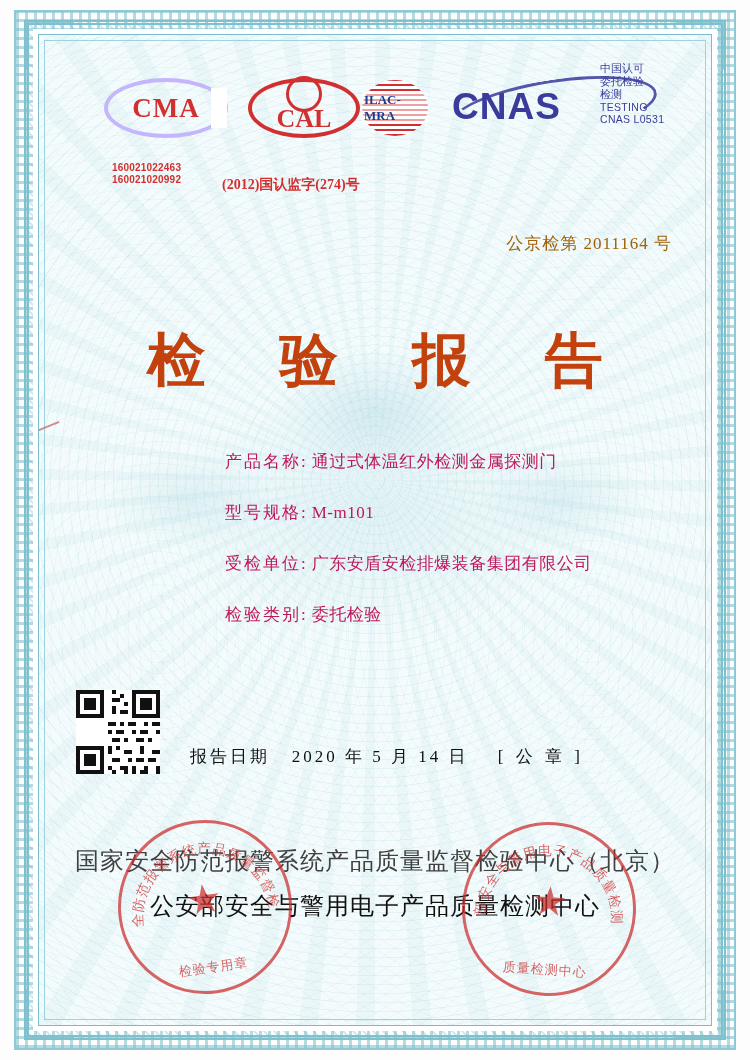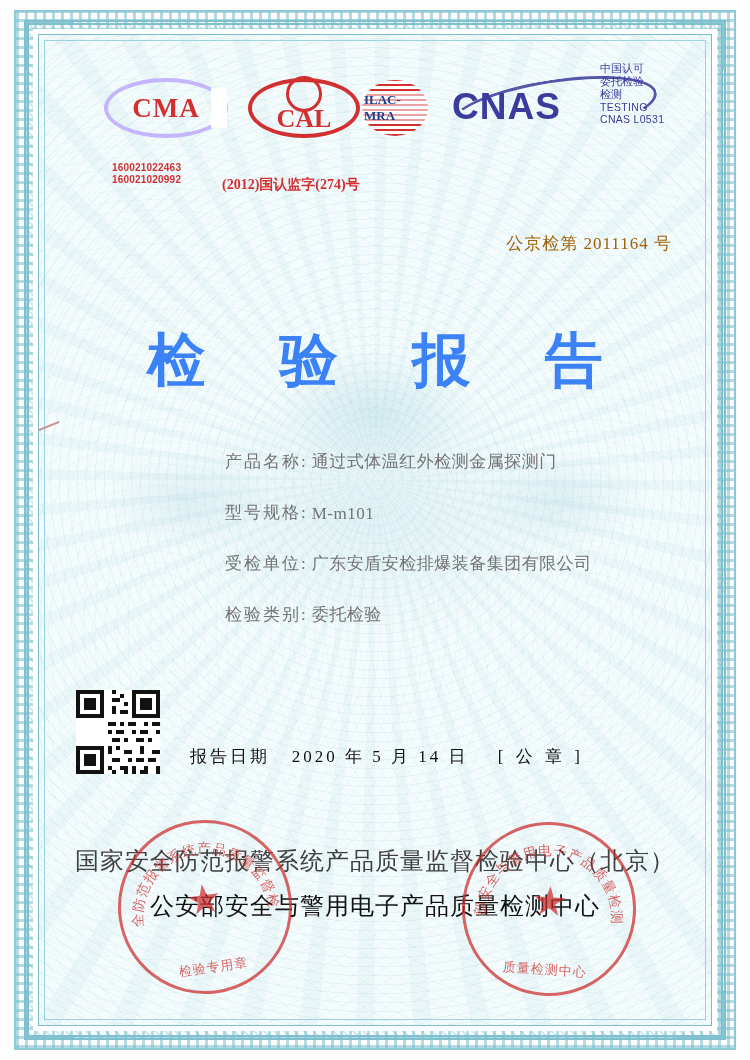--- a/index.html
+++ b/index.html
@@ -98,26 +98,26 @@
   .codes{position:absolute;left:112px;top:162px;color:#d23030;font-size:10px;line-height:1.18;
          font-family:"Liberation Sans",sans-serif;font-weight:bold;letter-spacing:.2px;}
   .cal-code{position:absolute;left:222px;top:176px;color:#d23030;font-size:14px;font-weight:bold;
          font-family:"Liberation Serif",serif;}
 
   
   .report-no{position:absolute;right:78px;top:232px;font-size:17px;color:#a16207;letter-spacing:1px;}
 
   
   .title{position:absolute;left:0;right:0;top:322px;text-align:center;
-         font-size:58px;letter-spacing:30px;font-weight:bold;color:#3b82f6;
+         font-size:58px;letter-spacing:30px;font-weight:bold;color:#c2410c;
          text-indent:30px;font-family:"Liberation Serif",serif;}
 
   
   .fields{position:absolute;left:225px;top:450px;width:470px;}
-  .field{display:flex;align-items:flex-end;margin-bottom:28px;font-size:17px;color:#737373;}
+  .field{display:flex;align-items:center;margin-bottom:28px;font-size:17px;color:#be185d;}
   .field .lab{white-space:nowrap;letter-spacing:2px;}
   .field .val{margin-left:4px;letter-spacing:.5px;}
 
   
   .dateline{position:absolute;left:190px;top:745px;font-size:17px;color:#111;letter-spacing:3px;}
   .dateline .seal-mark{margin-left:22px;letter-spacing:4px;}
 
   
   .qr{position:absolute;left:76px;top:690px;width:84px;height:84px;background:#fff;}
 

